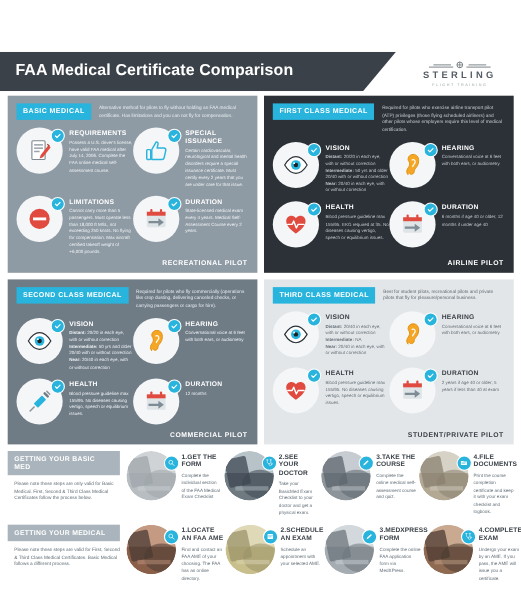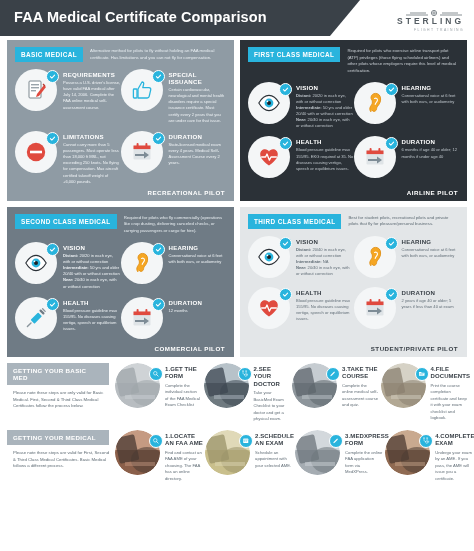--- a/index.html
+++ b/index.html
@@ -5,31 +5,31 @@
   * { box-sizing: border-box; margin: 0; padding: 0; }
   body {
     width: 474px; height: 551px;
     background: #ffffff;
     font-family: "Liberation Sans", sans-serif;
     overflow: hidden;
   }
   .page { position: relative; width: 474px; height: 551px; background:#fff; }
 
   
-  .header { position: relative; height: 36px; background:#ffffff; }
+  .header { position: relative; height: 36px; background:#ffffff;margin-top:47px; }
   .header-dark {
     position:absolute; left:0; top:0; width:360px; height:36px;
     background:#3a4148;
     clip-path: polygon(0 0, 360px 0, 330px 36px, 0 36px);
   }
   .header-title {
     position:absolute; left:14px; top:9px;
     color:#ffffff; font-size:14.5px; font-weight:bold; letter-spacing:0.1px;
   }
-  .brand { position:absolute; right:10px; top:5px; text-align:right; width:92px; }
+  .brand { position:absolute; right:10px; top:5px; text-align:center; width:92px; }
   .brand-mark { display:block; height:10px; }
   .brand-name { display:block; font-size:8.5px; letter-spacing:3px; color:#555d63; font-weight:bold; margin-top:1px;}
   .brand-sub { display:block; font-size:3.4px; letter-spacing:1.4px; color:#9aa2a8; margin-top:2px;}
 
   
   .grid { position:relative; padding:4px 7px 0 7px; }
   .row { display:flex; gap:6px; margin-bottom:6px; }
   .panel { width:227px; position:relative; padding:7px 8px 9px 8px; }
   .p-basic  { background:#8f9ba4; }
   .p-first  { background:#2b3137; }

